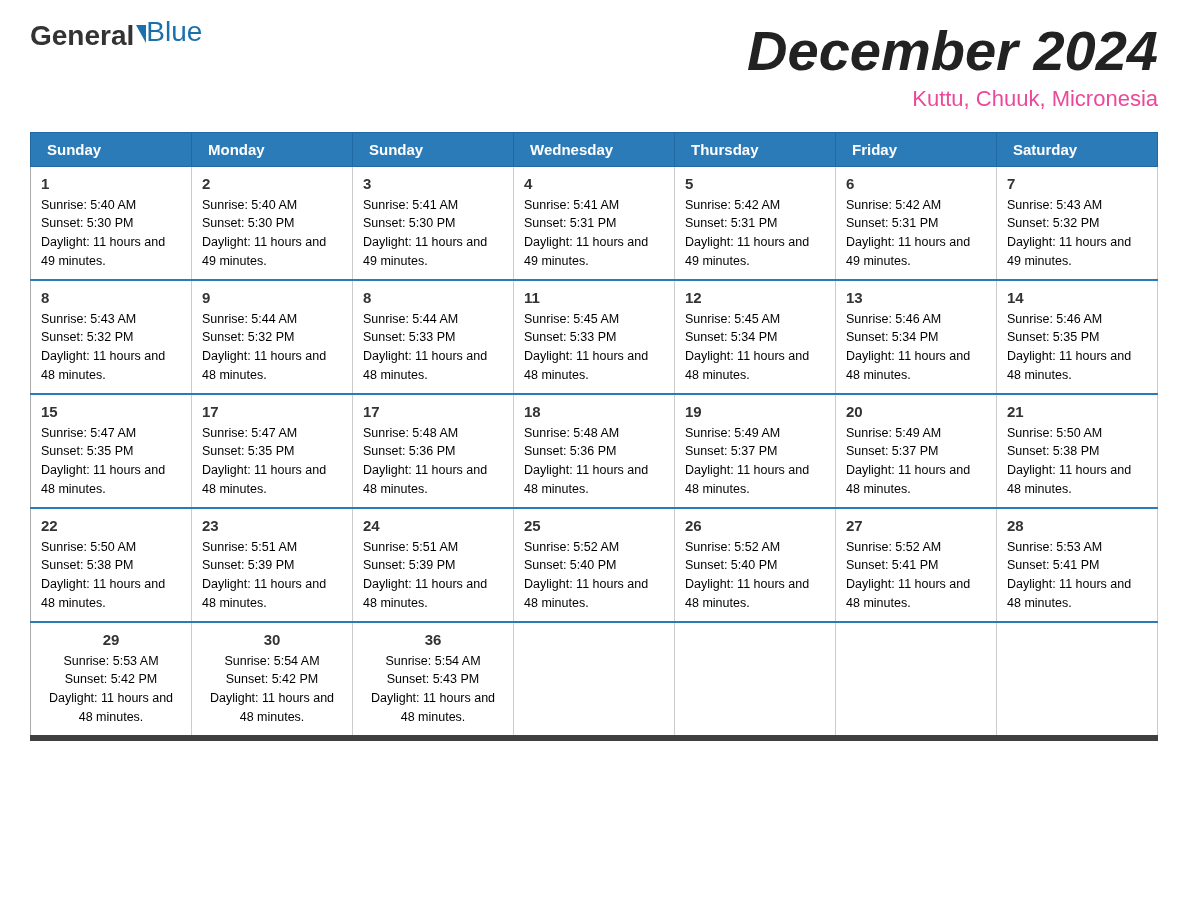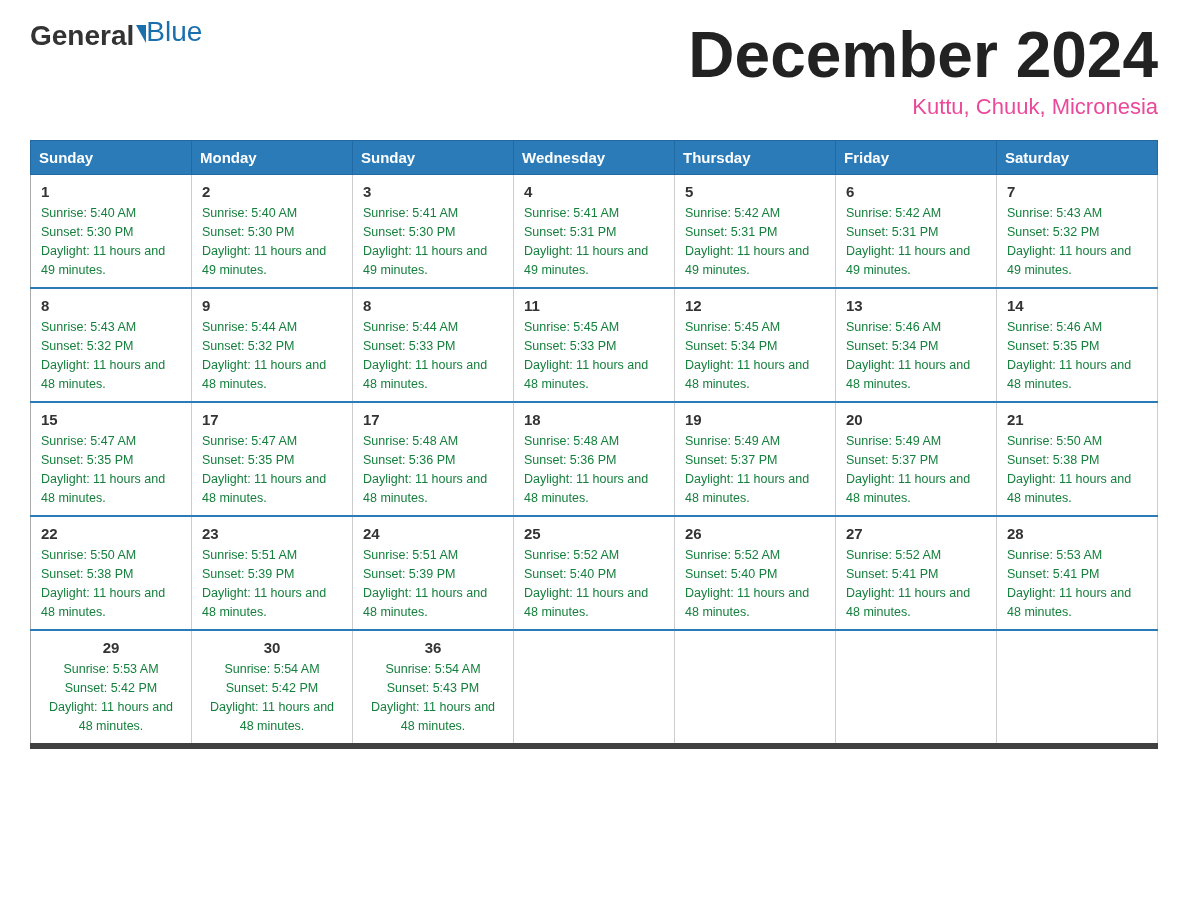--- a/index.html
+++ b/index.html
@@ -42,41 +42,42 @@
     .logo-blue-line {
       color: #1a6fad;
       font-size: 28px;
       font-weight: normal;
       margin-top: -4px;
     }
     .title-area {
       text-align: right;
     }
     .month-title {
-      font-size: 64px;
+      font-size: 56px;
       font-weight: bold;
       color: #222;
       line-height: 1.1;
+      font-style: italic;
     }
     .location-title {
       font-size: 22px;
       color: #ec4899;
       margin-top: 4px;
     }
     .calendar-table {
       width: 100%;
       border-collapse: collapse;
       border: 1px solid #aaa;
     }
     .calendar-table th {
       background-color: #2b7bb9;
       color: #fff;
       font-size: 15px;
       font-weight: bold;
-      padding: 8px 8px;
+      padding: 8px 16px;
       text-align: left;
       border: 1px solid #2169a3;
     }
     .calendar-table td {
       vertical-align: top;
       padding: 8px 10px;
       border-right: 1px solid #ccc;
       border-bottom: 2px solid #2b7bb9;
       font-size: 13px;
       color: #333;
@@ -89,21 +90,21 @@
     }
     .day-number {
       font-size: 15px;
       font-weight: bold;
       display: block;
       margin-bottom: 4px;
     }
     .day-info {
       font-size: 12.5px;
       line-height: 1.5;
-      color: #15803d;
+      color: #000000;
     }
     .empty-cell {
       background: #fff;
     }
   </style>
 </head>
 <body>
 
 <div class="header-area">
   <div class="logo">

